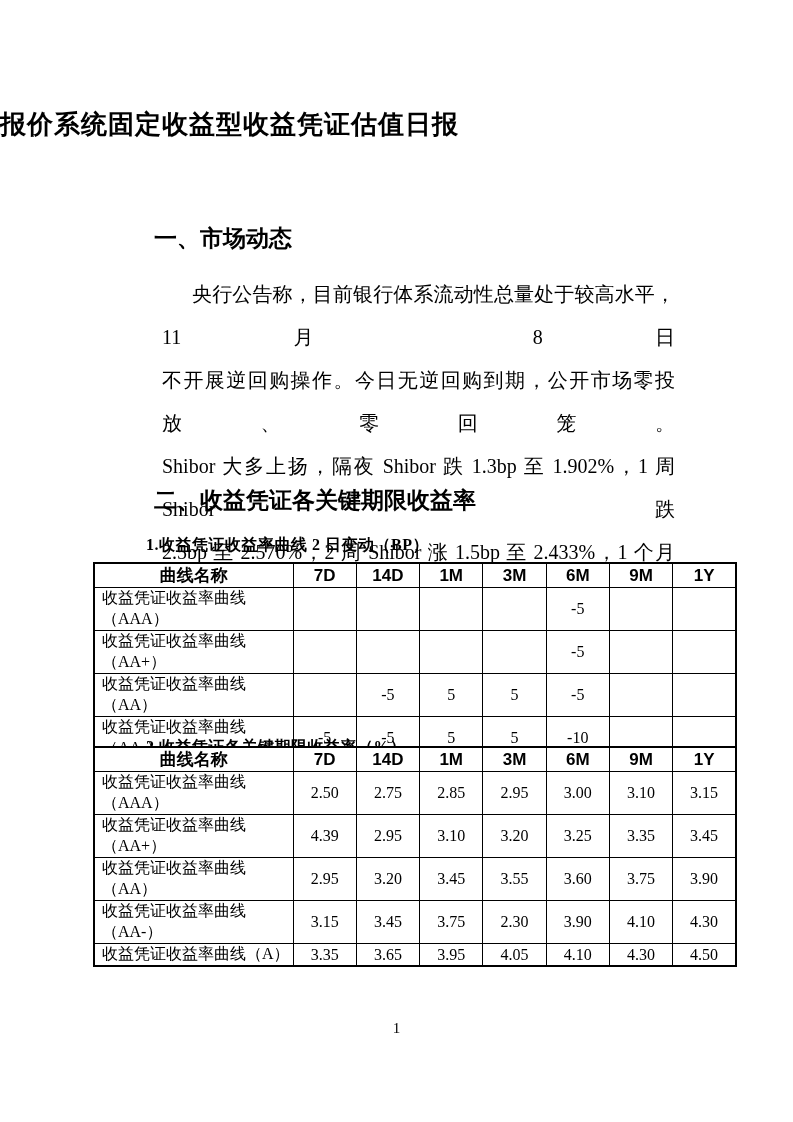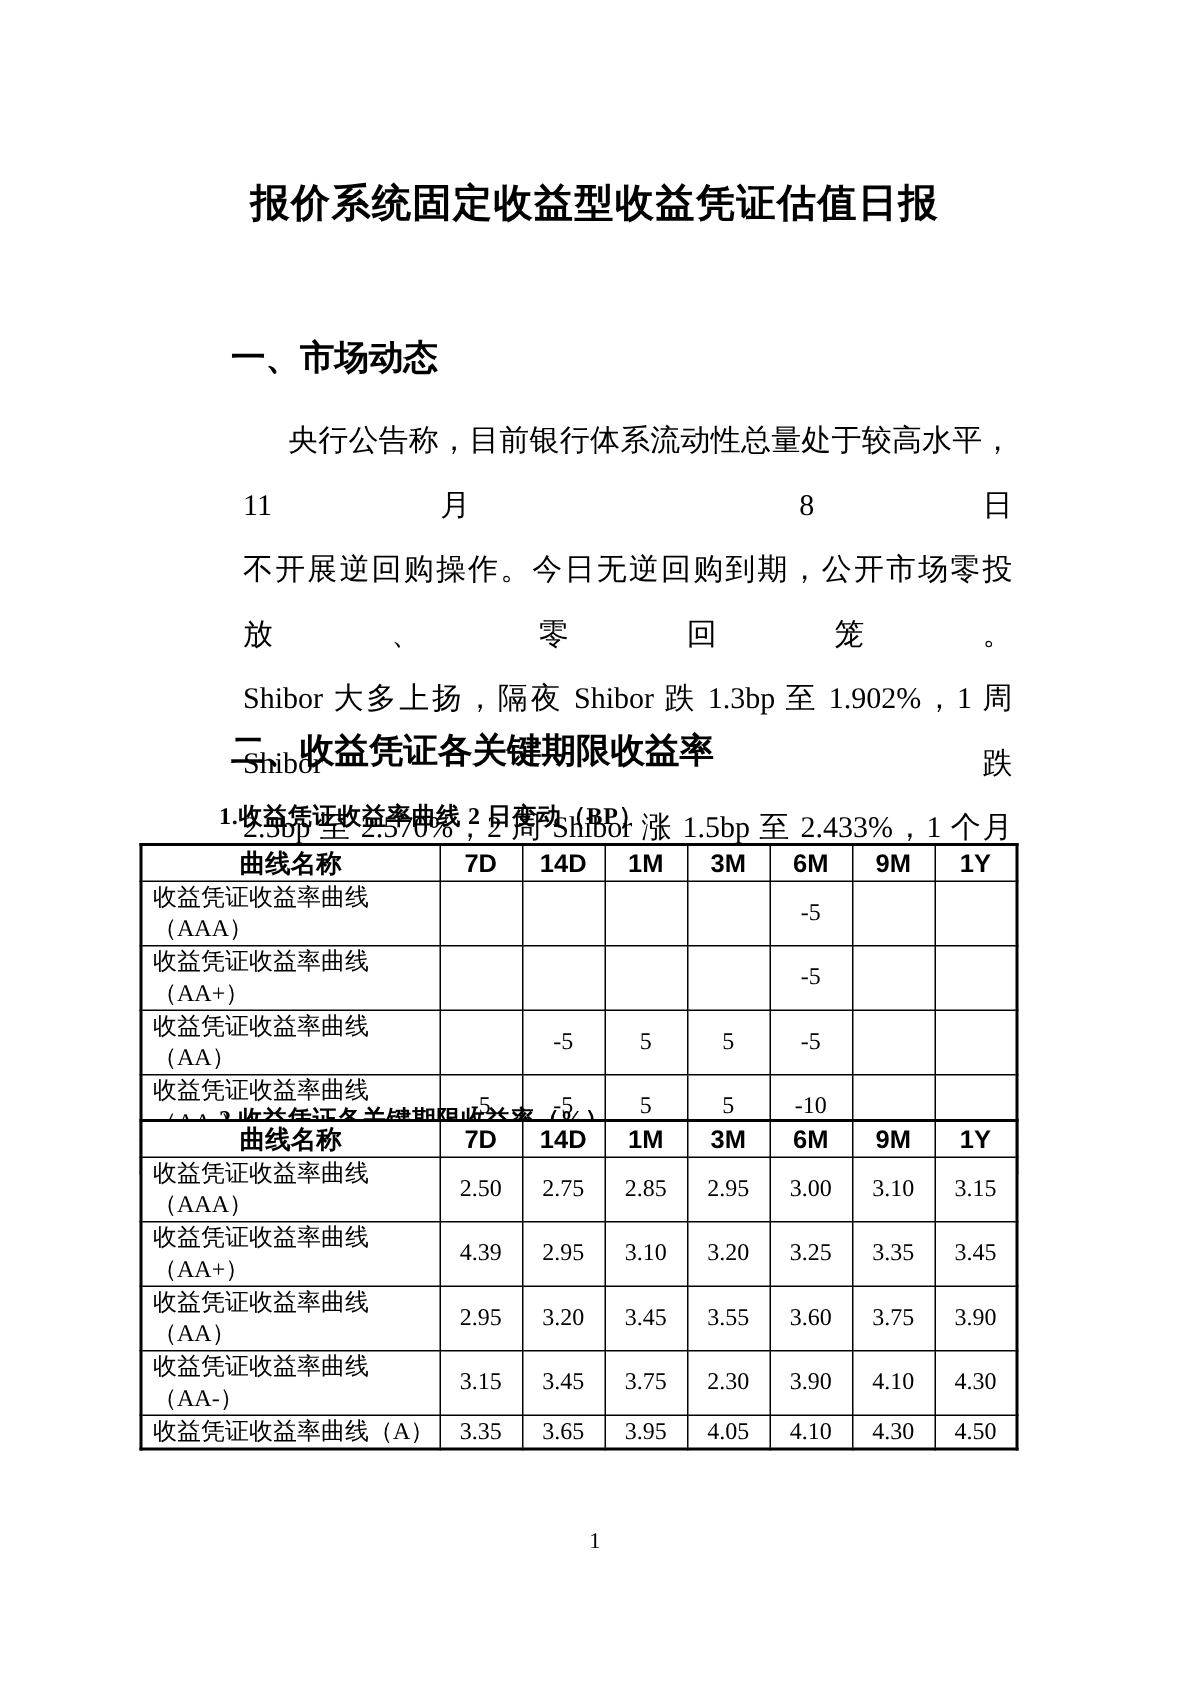--- a/index.html
+++ b/index.html
@@ -9,22 +9,21 @@
     position: relative;
     overflow: hidden;
     font-family: "Liberation Serif", "DejaVu Serif", serif;
     color: #000;
   }
   .page {
     position: absolute; inset: 0;
     background: #ffffff;
   }
   .doc-title {
-    position: absolute; top: 118px; left: 0; width: 793px;
-    text-align: center;
+    position: absolute; top: 107px; left: 0; width: 793px;
     font-family: "Liberation Sans", "DejaVu Sans", sans-serif;
     font-weight: bold;
     font-size: 26px; line-height: 34px;
     letter-spacing: 1px;
   }
   .doc-date {
     position: absolute; top: 175px; left: 0; width: 793px;
     text-align: center;
     font-size: 21px; line-height: 28px;
   }
@@ -50,21 +49,21 @@
   .para-line.last { text-align-last: left; }
   .table-title {
     position: absolute; left: 146px;
     font-weight: bold;
     font-size: 16px; line-height: 26px;
     letter-spacing: 0.5px;
   }
   .table-title.t1 { top: 532px; }
   .table-title.t2 { top: 734px; text-align: center; }
   table.data-table {
-    position: absolute; left: 93px; width: 586px;
+    position: absolute; left: 93px; width: 644px;
     border-collapse: collapse;
     table-layout: fixed;
     border: 2px solid #000;
     background: #fff;
   }
   table.data-table.t1 { top: 562px; }
   table.data-table.t2 { top: 746px; }
   table.data-table th {
     font-family: "Liberation Sans", "DejaVu Sans", sans-serif;
     font-weight: bold;

